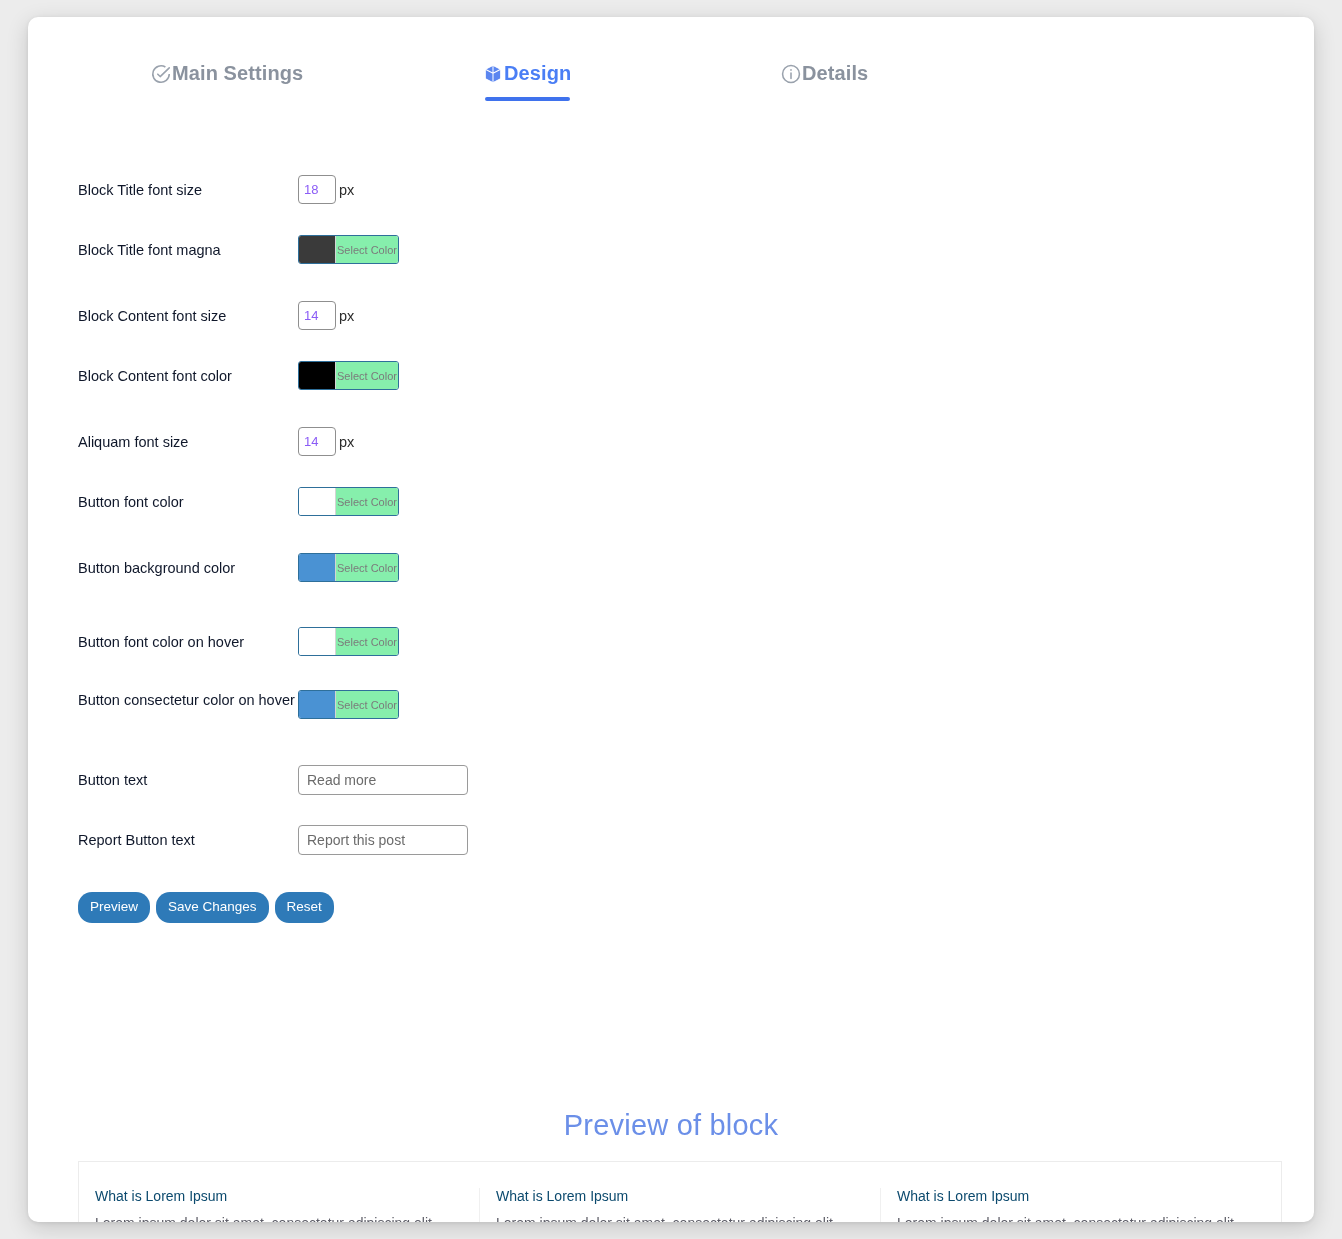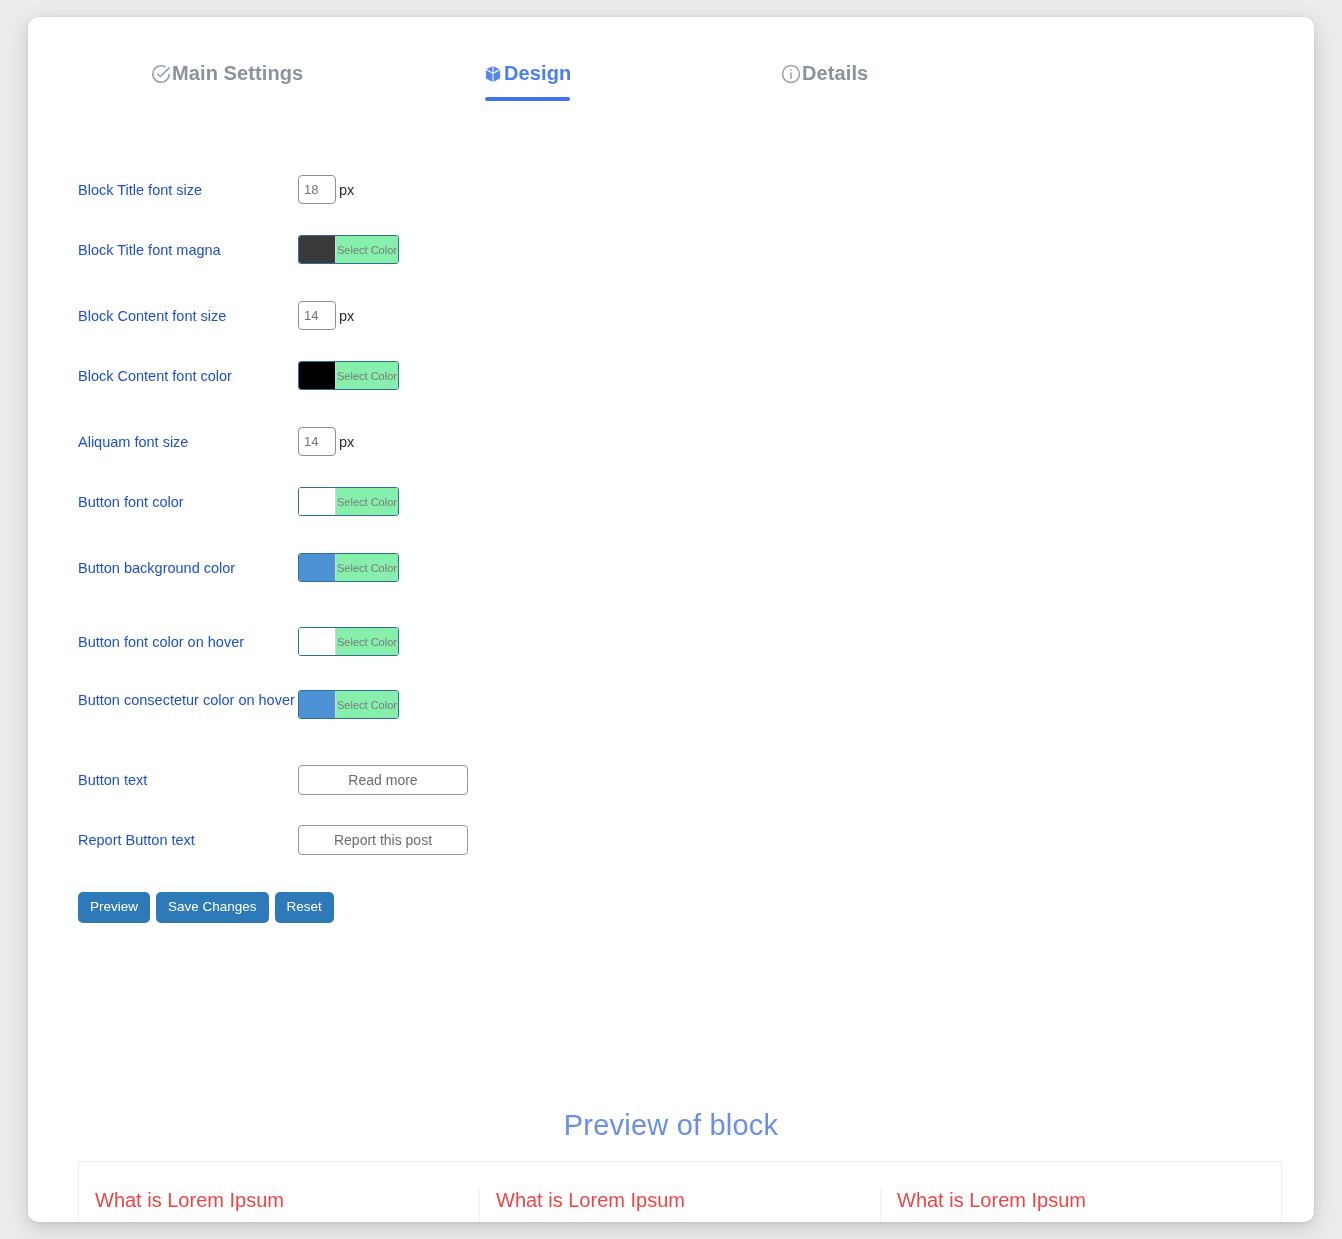--- a/index.html
+++ b/index.html
@@ -62,35 +62,35 @@
   .form { position: absolute; left: 0; top: 140px; width: 100%; }
   .row {
     position: absolute;
     left: 50px;
     display: flex;
     align-items: flex-start;
   }
   .row-label {
     width: 220px;
     font-size: 14.5px;
-    color: #1d4ed8;
+    color: #0f172a;
     line-height: 1.3;
     padding-top: 6px;
   }
   .row-control { position: relative; }
 
   
   .num-wrap { display: flex; align-items: center; }
   input.num {
     width: 38px; height: 29px;
     border: 1px solid #8f8f8f;
     border-radius: 4px;
     font-size: 13px;
     font-family: "Liberation Sans", sans-serif;
-    color: #737373;
+    color: #8b5cf6;
     padding: 0 5px;
     background: #fff;
     outline: none;
   }
   .px-label {
     font-size: 14.5px;
     color: #2b2b2b;
     margin-left: 3px;
   }
 
@@ -121,31 +121,30 @@
   input.text {
     width: 170px; height: 30px;
     border: 1px solid #9a9a9a;
     border-radius: 4px;
     font-size: 14px;
     font-family: "Liberation Sans", sans-serif;
     color: #6b6b6b;
     padding: 0 8px;
     background: #fff;
     outline: none;
-    text-align: center;
   }
   input.text::placeholder { color: #6b6b6b; opacity: 1; }
 
   
   .actions { position: absolute; left: 50px; top: 735px; display: flex; gap: 6px; }
   .btn {
     background: #2e7ab8;
     color: #ffffff;
     border: none;
-    border-radius: 5px;
+    border-radius: 14px;
     font-size: 13.5px;
     font-family: "Liberation Sans", sans-serif;
     padding: 8px 12px 9px;
     cursor: pointer;
     line-height: 1;
   }
 
   
   .preview-title {
     position: absolute;
@@ -166,22 +165,22 @@
     display: flex;
     padding: 26px 0 28px 0;
   }
   .pv-card {
     flex: 1;
     padding: 0 18px 0 16px;
     border-right: 1px solid #f0f0f0;
   }
   .pv-card:last-child { border-right: none; }
   .pv-title {
-    font-size: 20px;
-    color: #ef4444;
+    font-size: 14px;
+    color: #0c4a6e;
     font-weight: normal;
     margin: 0 0 9px 0;
     line-height: 1.2;
   }
   .pv-text {
     font-size: 14px;
     color: #5c5c66;
     line-height: 1.38;
     margin: 0;
   }

